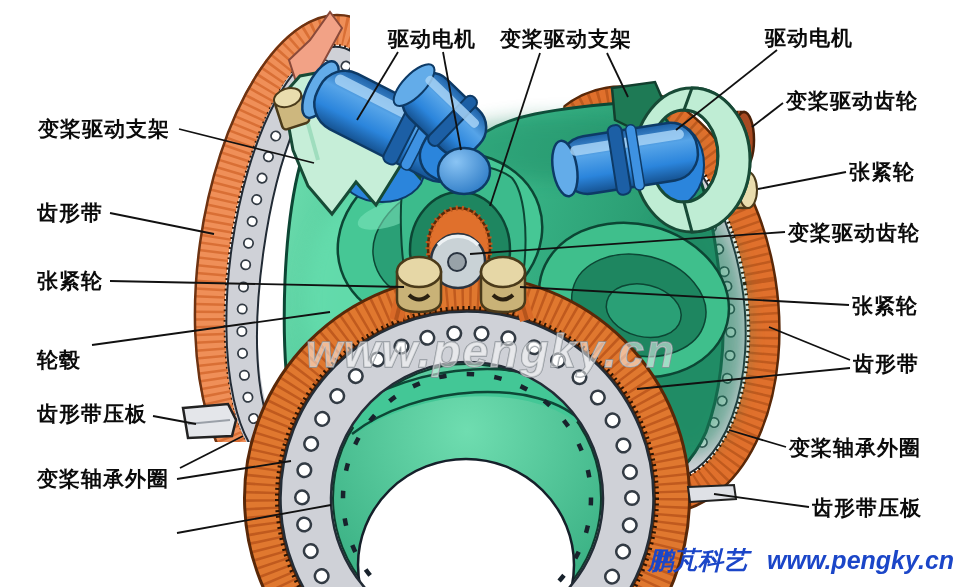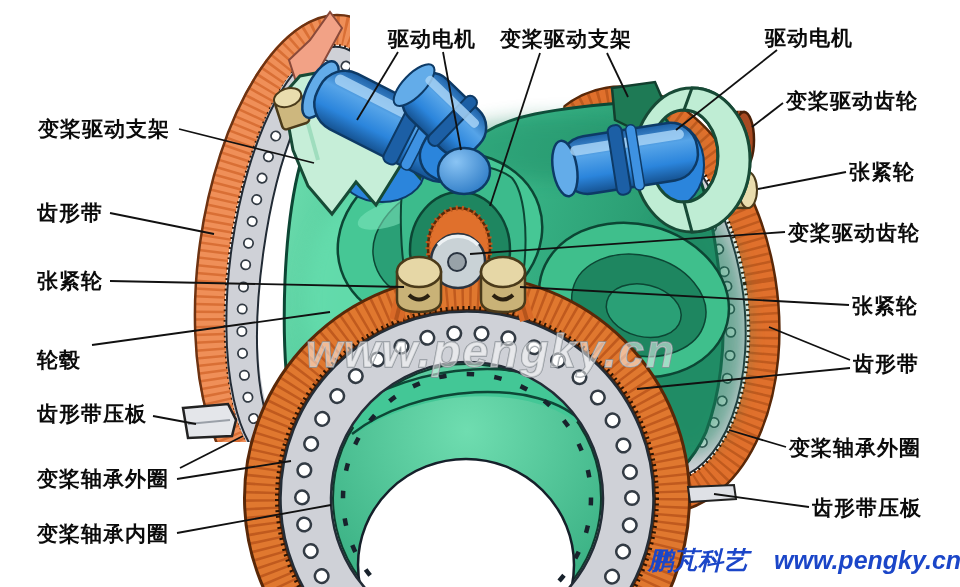--- a/index.html
+++ b/index.html
@@ -3,21 +3,21 @@
 <meta charset="utf-8">
 <style>
   html,body{margin:0;padding:0;background:#fff;}
   .stage{position:relative;width:960px;height:587px;background:#ffffff;overflow:hidden;
          font-family:"Liberation Sans","DejaVu Sans",sans-serif;}
   .stage svg{position:absolute;left:0;top:0;}
   .callout{position:absolute;font-size:21px;font-weight:bold;color:#0b0b0b;
            white-space:nowrap;letter-spacing:1px;line-height:23px;}
   .footer{position:absolute;left:648px;top:544px;font-size:25px;font-weight:bold;
           font-style:italic;color:#1B46C8;white-space:nowrap;}
-  .footer .brand{margin-right:26px;}
+  .footer .brand{margin-right:19px;}
 </style>
 </head>
 <body>
 
 <div class="stage">
 
 <svg width="960" height="587" viewBox="0 0 960 587">
   <defs>
     <linearGradient id="hubGrad" x1="0" y1="0" x2="1" y2="0.25">
       <stop offset="0.05" stop-color="#6ADBAC"></stop>
@@ -254,19 +254,18 @@
 <div class="callout" style="left:853px;top:352px">齿形带</div>
 <div class="callout" style="left:789px;top:436px">变桨轴承外圈</div>
 <div class="callout" style="left:812px;top:496px">齿形带压板</div>
 
 <div class="callout" style="left:38px;top:117px">变桨驱动支架</div>
 <div class="callout" style="left:37px;top:201px">齿形带</div>
 <div class="callout" style="left:37px;top:269px">张紧轮</div>
 <div class="callout" style="left:37px;top:348px">轮毂</div>
 <div class="callout" style="left:37px;top:402px">齿形带压板</div>
 <div class="callout" style="left:37px;top:467px">变桨轴承外圈</div>
-<div class="callout" style="left:37px;top:522px">变桨轴承内圈</div>
 
 <div class="footer">
   <span class="brand">鹏芃科艺</span><span>www.pengky.cn</span>
 </div>
 
 </div>
 
 </body></html>

